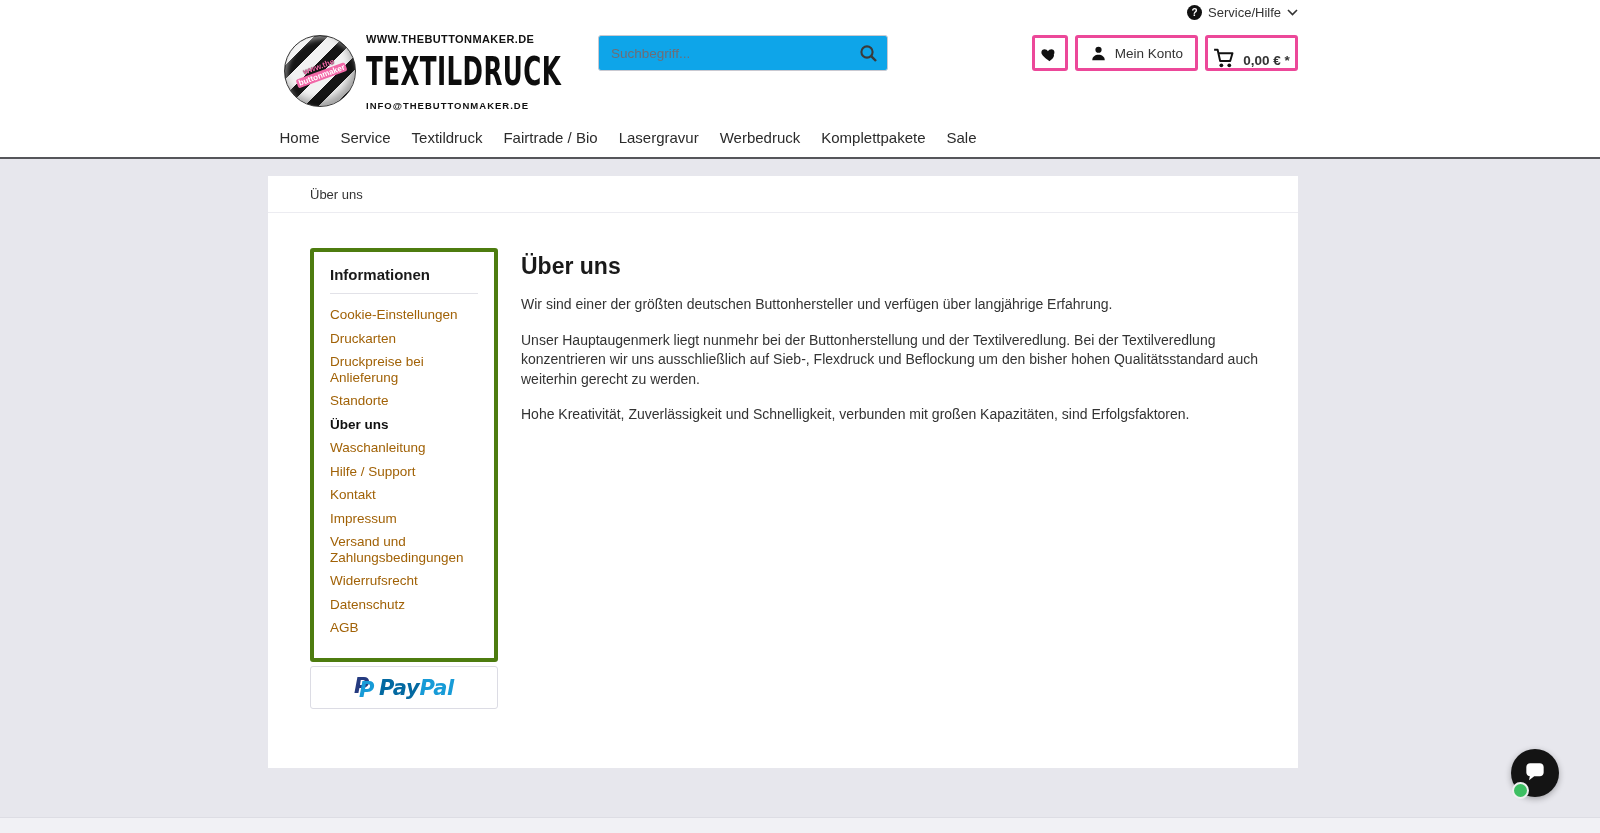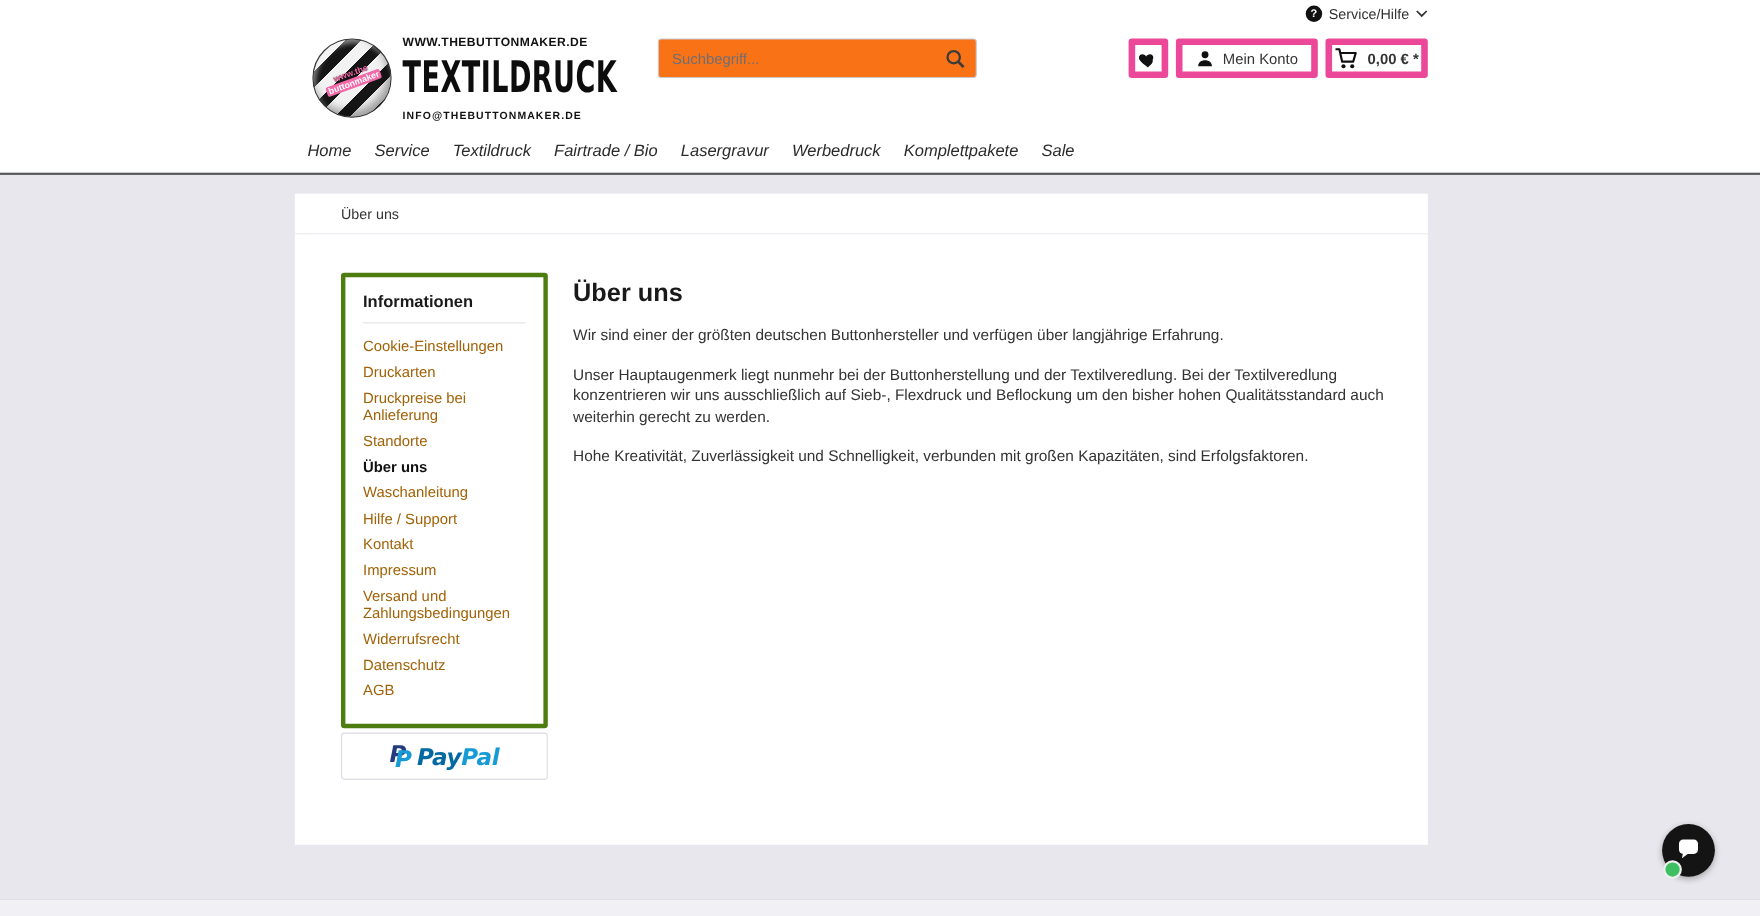--- a/index.html
+++ b/index.html
@@ -38,40 +38,40 @@
   .logo-l1{font-size:11px;font-weight:bold;letter-spacing:.4px;white-space:nowrap;transform:scaleY(1.15);transform-origin:left center;}
   .logo-l2{
     font-family:"DejaVu Sans",sans-serif;font-size:30px;font-weight:bold;letter-spacing:.5px;white-space:nowrap;
     transform:scale(.82,1.32);transform-origin:left center;margin:7px 0 6px 0;color:#0d0d0d;
   }
   .logo-l3{font-size:9.5px;font-weight:bold;letter-spacing:1px;white-space:nowrap;}
 
   .search{position:absolute;left:330px;top:35px;width:290px;height:36px;}
   .search input{
     width:100%;height:100%;box-sizing:border-box;border:1px solid #c9c9d1;border-radius:3px;
-    background:#f97316;padding:0 40px 0 12px;font-size:13.5px;color:#444;outline:none;
+    background:#0ea5e9;padding:0 40px 0 12px;font-size:13.5px;color:#444;outline:none;
     font-family:"Liberation Sans",sans-serif;
   }
   .search input::placeholder{color:#6e6e76;opacity:1;}
   .search-btn{
     position:absolute;right:2px;top:2px;width:36px;height:32px;border:none;background:transparent;
     display:flex;align-items:center;justify-content:center;cursor:pointer;padding:0;
   }
 
   .actions{position:absolute;right:0;top:35px;display:flex;gap:7px;}
   .action-box{
-    height:36px;box-sizing:border-box;border:6px solid #ec4899;background:#fff;border-radius:3px;
+    height:36px;box-sizing:border-box;border:3px solid #ec4899;background:#fff;border-radius:3px;
     display:flex;align-items:center;justify-content:center;gap:8px;
     font-size:13.5px;color:#333;text-decoration:none;cursor:pointer;padding:0 12px;
   }
   .action-wish{width:36px;padding:0;}
-  .action-cart{width:93px;}
+  .action-cart{width:93px;align-items:flex-end;}
   .cart-amount{font-weight:bold;white-space:nowrap;}
 
-  nav.main-nav{position:absolute;left:1px;bottom:5px;display:flex;font-style:italic;}
+  nav.main-nav{position:absolute;left:1px;bottom:5px;display:flex;}
   nav.main-nav a{
     font-size:15px;color:#2b2b2b;text-decoration:none;padding:6px 10.5px;white-space:nowrap;
   }
 
   
   .content-box{
     width:1030px;margin-left:268px;margin-top:17px;background:#fff;height:592px;box-sizing:border-box;
   }
   .breadcrumb-row{
     height:37px;border-bottom:1px solid #ececf1;display:flex;align-items:center;

